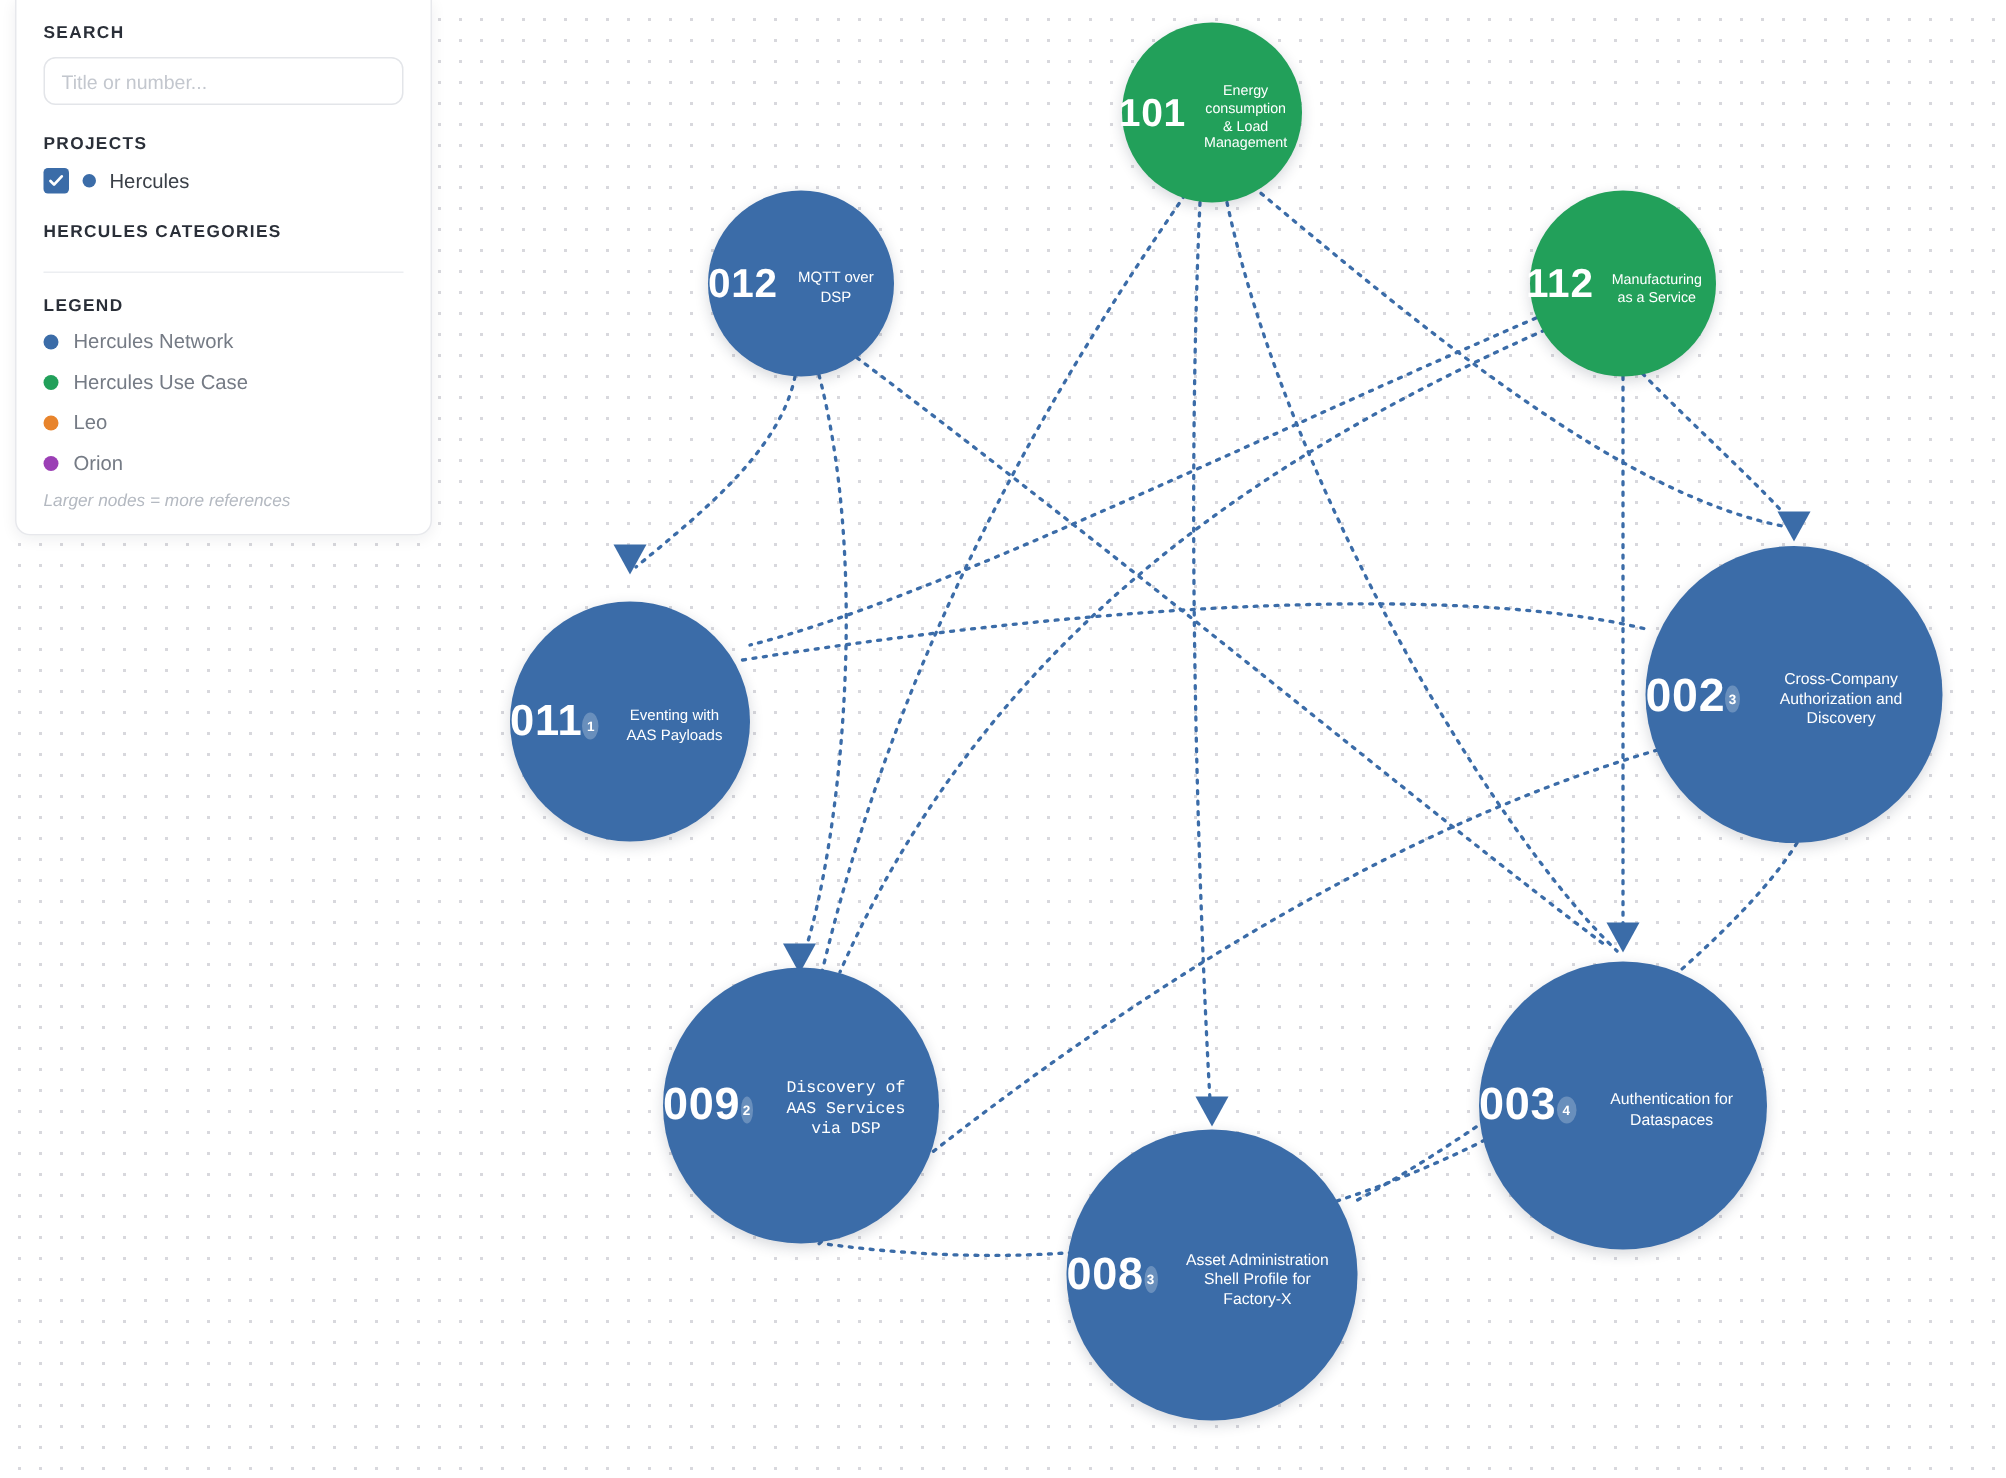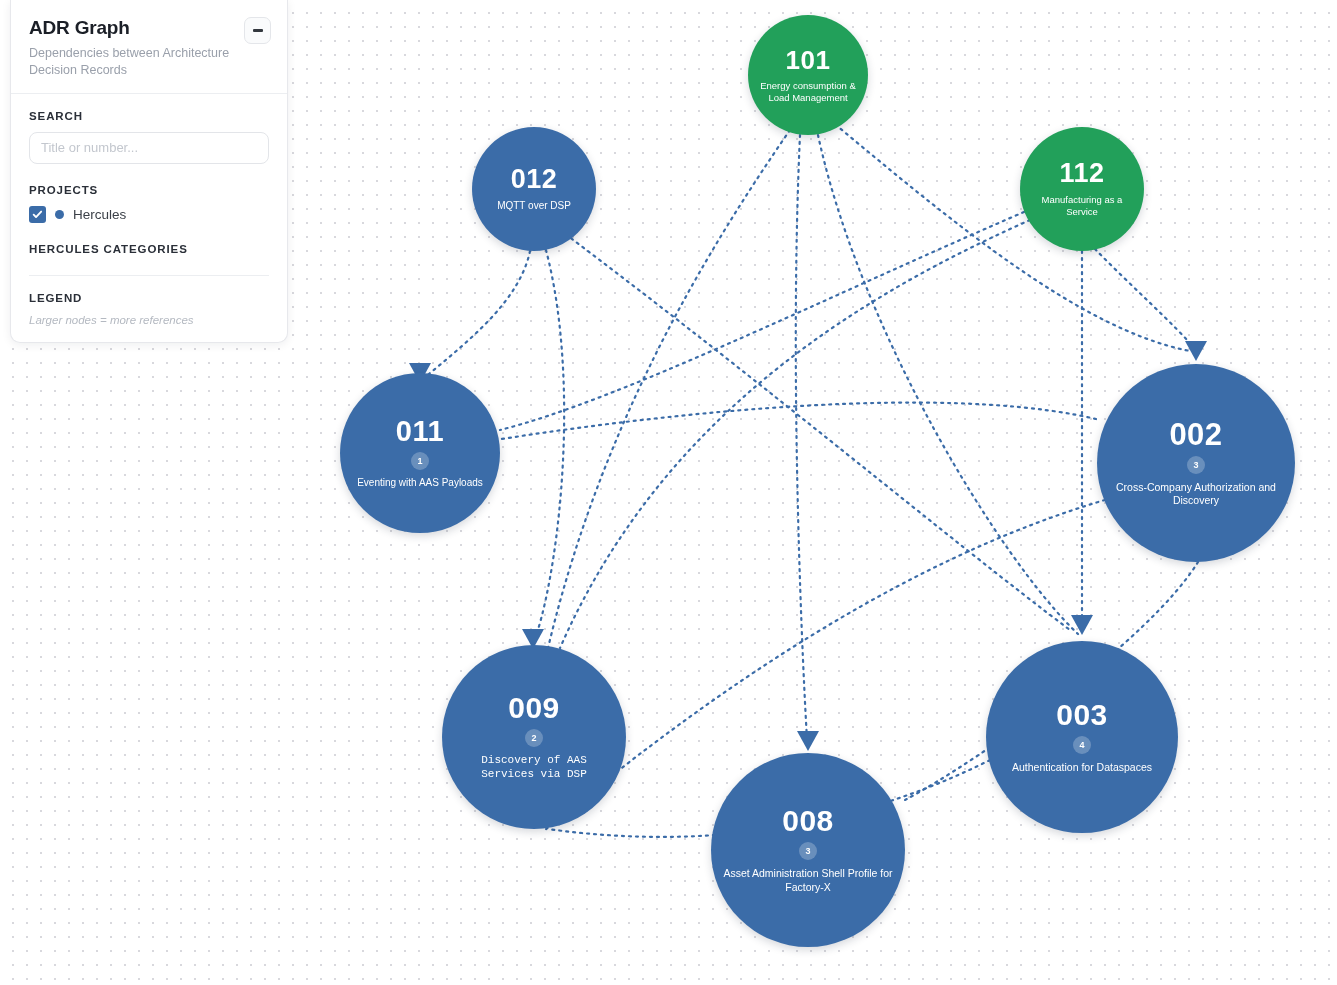--- a/index.html
+++ b/index.html
@@ -109,21 +109,21 @@
   .legend-note {
     font-size: 11.5px; color: #b4b9c1; font-style: italic;
     padding-bottom: 16px; margin-top: 2px;
   }
 
   
   #graph-svg { position: absolute; left: 0; top: 0; width: 1337px; height: 985px; }
   .node {
     position: absolute;
     border-radius: 50%;
-    display: flex; flex-direction: column;
+    display: flex; flex-direction: row;
     align-items: center; justify-content: center;
     color: #ffffff;
     text-align: center;
     box-shadow: 0 3px 9px rgba(30,40,60,0.18);
     cursor: pointer;
   }
   .node-num { font-weight: bold; letter-spacing: 0.5px; line-height: 1; }
   .node-badge {
     margin-top: 6px;
     background: rgba(255,255,255,0.24);
@@ -172,21 +172,21 @@
         <div class="node-title" style="font-size: 9.5px;">Energy consumption &amp; Load Management</div>
       </div>
       <div class="node" style="left: 472px; top: 127px; width: 124px; height: 124px; background: rgb(59, 108, 168);">
         <div class="node-num" style="font-size: 27px;">012</div>
         <div class="node-title" style="font-size: 10px;">MQTT over DSP</div>
       </div>
       <div class="node" style="left: 1020px; top: 127px; width: 124px; height: 124px; background: rgb(34, 160, 90);">
         <div class="node-num" style="font-size: 27px;">112</div>
         <div class="node-title" style="font-size: 9.5px;">Manufacturing as a Service</div>
       </div>
-      <div class="node" style="left: 340px; top: 373px; width: 160px; height: 160px; background: rgb(59, 108, 168);">
+      <div class="node" style="left: 340px; top: 401px; width: 160px; height: 160px; background: rgb(59, 108, 168);">
         <div class="node-num" style="font-size: 29px;">011</div>
         <div class="node-badge">1</div>
         <div class="node-title" style="font-size: 10px;">Eventing with AAS Payloads</div>
       </div>
       <div class="node" style="left: 1097px; top: 364px; width: 198px; height: 198px; background: rgb(59, 108, 168);">
         <div class="node-num" style="font-size: 31px;">002</div>
         <div class="node-badge">3</div>
         <div class="node-title" style="font-size: 10.5px;">Cross-Company Authorization and Discovery</div>
       </div>
       <div class="node" style="left: 442px; top: 645px; width: 184px; height: 184px; background: rgb(59, 108, 168);">
@@ -201,27 +201,20 @@
       </div>
       <div class="node" style="left: 711px; top: 753px; width: 194px; height: 194px; background: rgb(59, 108, 168);">
         <div class="node-num" style="font-size: 30px;">008</div>
         <div class="node-badge">3</div>
         <div class="node-title" style="font-size: 10.5px;">Asset Administration Shell Profile for Factory-X</div>
       </div>
     </div>
 
   <div id="sidebar">
 
-    <div class="panel-head">
-      <div class="panel-title">ADR Graph</div>
-      <div class="panel-sub">Dependencies between Architecture Decision Records</div>
-      <div class="collapse-btn">
-        <div class="bar"></div>
-      </div>
-    </div>
 
     <div class="panel-body">
 
       <div class="section-label">SEARCH</div>
       <input class="search-input" type="text" placeholder="Title or number..." style="">
 
       <div class="section-label spaced">PROJECTS</div>
       <div id="projects-list">
           <div class="check-row">
             <span class="cbox">
@@ -233,16 +226,34 @@
             <span class="check-label">Hercules</span>
           </div>
         </div>
 
       <div class="section-label spaced">HERCULES CATEGORIES</div>
 
 
       <div class="divider"></div>
 
       <div class="section-label">LEGEND</div>
+      <div id="legend-list">
+          <div class="legend-row">
+            <span class="dot" style="background: rgb(59, 108, 168);"></span>
+            <span class="legend-text">Hercules Network</span>
+          </div>
+          <div class="legend-row">
+            <span class="dot" style="background: rgb(34, 160, 90);"></span>
+            <span class="legend-text">Hercules Use Case</span>
+          </div>
+          <div class="legend-row">
+            <span class="dot" style="background: rgb(232, 132, 44);"></span>
+            <span class="legend-text">Leo</span>
+          </div>
+          <div class="legend-row">
+            <span class="dot" style="background: rgb(155, 63, 181);"></span>
+            <span class="legend-text">Orion</span>
+          </div>
+        </div>
       <div class="legend-note">Larger nodes = more references</div>
     </div>
   </div>
 </div>
 
 </body></html>

